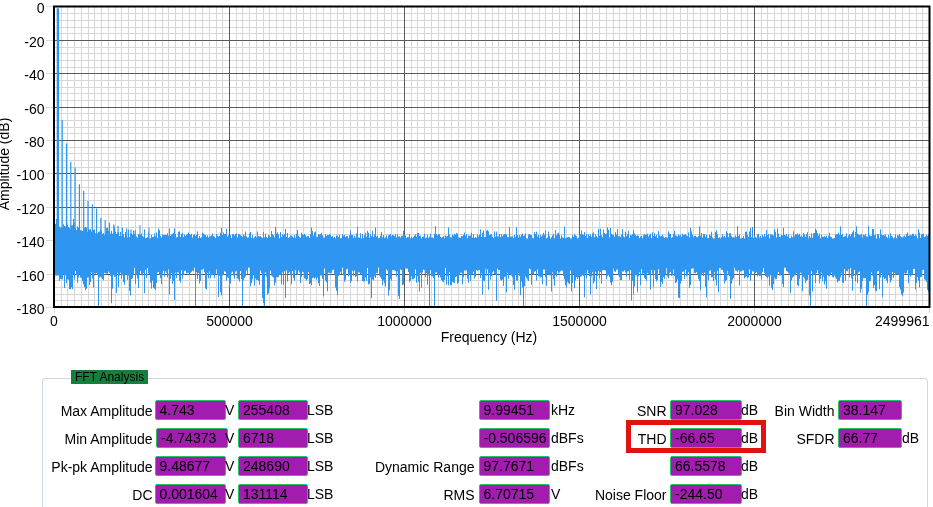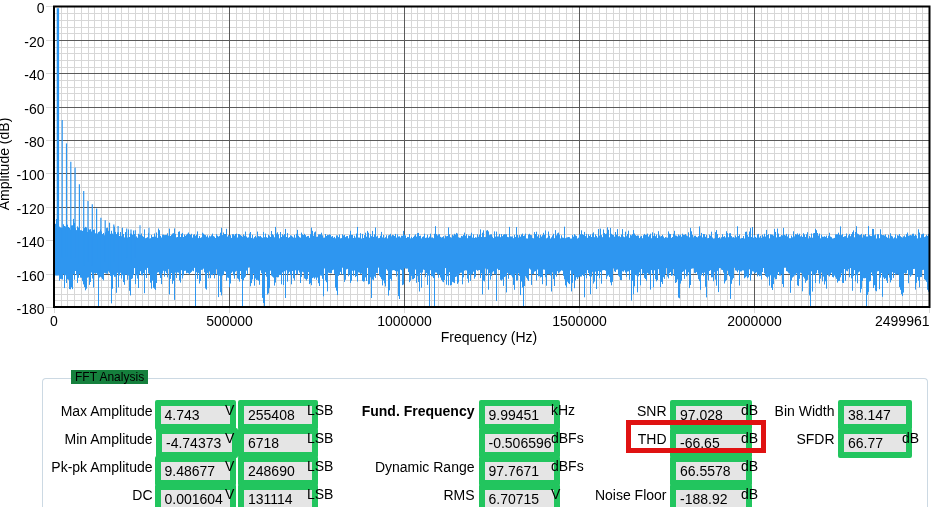--- a/index.html
+++ b/index.html
@@ -1,16 +1,16 @@
 <!DOCTYPE html>
 <html><head><meta charset="utf-8"><style>
 html,body{margin:0;padding:0;background:#fff}
 #wrap{position:relative;width:933px;height:507px;overflow:hidden;background:#fff;font-family:"Liberation Sans",sans-serif}
 .lb{position:absolute;font-size:14px;color:#000;text-align:right;white-space:nowrap}
-.bx{position:absolute;height:17.5px;background:#e5e5e5;border:6px solid #22c55e;border-radius:2px;font-size:14px;color:#000;padding-left:4px;line-height:19px;overflow:hidden;white-space:nowrap}
+.bx{position:absolute;height:17.5px;background:#a21caf;border:1px solid #22c55e;border-radius:2px;font-size:14px;color:#000;padding-left:4px;line-height:19px;overflow:hidden;white-space:nowrap}
 .un{position:absolute;font-size:14px;color:#000;white-space:nowrap}
 </style></head>
 <body>
 <div id="wrap">
 <svg width="933" height="360" viewBox="0 0 933 360" style="position:absolute;left:0;top:0">
 <path d="M46 6.5H54M46 40.5H54M46 73.5H54M46 107.5H54M46 140.5H54M46 173.5H54M46 207.5H54M46 240.5H54M46 274.5H54M46 307.5H54M54.5 307V313M229.5 307V313M404.5 307V313M579.5 307V313M754.5 307V313M929.5 307V313" stroke="#d9d9d9" stroke-width="1" fill="none"></path>
 <path d="M61.5 6.5V307.0M67.5 6.5V307.0M74.5 6.5V307.0M81.5 6.5V307.0M88.5 6.5V307.0M94.5 6.5V307.0M101.5 6.5V307.0M108.5 6.5V307.0M115.5 6.5V307.0M121.5 6.5V307.0M128.5 6.5V307.0M135.5 6.5V307.0M142.5 6.5V307.0M148.5 6.5V307.0M155.5 6.5V307.0M162.5 6.5V307.0M168.5 6.5V307.0M175.5 6.5V307.0M182.5 6.5V307.0M189.5 6.5V307.0M195.5 6.5V307.0M202.5 6.5V307.0M209.5 6.5V307.0M216.5 6.5V307.0M222.5 6.5V307.0M236.5 6.5V307.0M242.5 6.5V307.0M249.5 6.5V307.0M256.5 6.5V307.0M263.5 6.5V307.0M269.5 6.5V307.0M276.5 6.5V307.0M283.5 6.5V307.0M290.5 6.5V307.0M296.5 6.5V307.0M303.5 6.5V307.0M310.5 6.5V307.0M316.5 6.5V307.0M323.5 6.5V307.0M330.5 6.5V307.0M337.5 6.5V307.0M343.5 6.5V307.0M350.5 6.5V307.0M357.5 6.5V307.0M364.5 6.5V307.0M370.5 6.5V307.0M377.5 6.5V307.0M384.5 6.5V307.0M391.5 6.5V307.0M397.5 6.5V307.0M411.5 6.5V307.0M417.5 6.5V307.0M424.5 6.5V307.0M431.5 6.5V307.0M438.5 6.5V307.0M444.5 6.5V307.0M451.5 6.5V307.0M458.5 6.5V307.0M465.5 6.5V307.0M471.5 6.5V307.0M478.5 6.5V307.0M485.5 6.5V307.0M492.5 6.5V307.0M498.5 6.5V307.0M505.5 6.5V307.0M512.5 6.5V307.0M518.5 6.5V307.0M525.5 6.5V307.0M532.5 6.5V307.0M539.5 6.5V307.0M545.5 6.5V307.0M552.5 6.5V307.0M559.5 6.5V307.0M566.5 6.5V307.0M572.5 6.5V307.0M586.5 6.5V307.0M592.5 6.5V307.0M599.5 6.5V307.0M606.5 6.5V307.0M613.5 6.5V307.0M619.5 6.5V307.0M626.5 6.5V307.0M633.5 6.5V307.0M640.5 6.5V307.0M646.5 6.5V307.0M653.5 6.5V307.0M660.5 6.5V307.0M666.5 6.5V307.0M673.5 6.5V307.0M680.5 6.5V307.0M687.5 6.5V307.0M693.5 6.5V307.0M700.5 6.5V307.0M707.5 6.5V307.0M714.5 6.5V307.0M720.5 6.5V307.0M727.5 6.5V307.0M734.5 6.5V307.0M741.5 6.5V307.0M747.5 6.5V307.0M761.5 6.5V307.0M767.5 6.5V307.0M774.5 6.5V307.0M781.5 6.5V307.0M788.5 6.5V307.0M794.5 6.5V307.0M801.5 6.5V307.0M808.5 6.5V307.0M815.5 6.5V307.0M821.5 6.5V307.0M828.5 6.5V307.0M835.5 6.5V307.0M842.5 6.5V307.0M848.5 6.5V307.0M855.5 6.5V307.0M862.5 6.5V307.0M868.5 6.5V307.0M875.5 6.5V307.0M882.5 6.5V307.0M889.5 6.5V307.0M895.5 6.5V307.0M902.5 6.5V307.0M909.5 6.5V307.0M916.5 6.5V307.0M922.5 6.5V307.0M54.0 13.5H929.0M54.0 20.5H929.0M54.0 27.5H929.0M54.0 33.5H929.0M54.0 47.5H929.0M54.0 53.5H929.0M54.0 60.5H929.0M54.0 67.5H929.0M54.0 80.5H929.0M54.0 87.5H929.0M54.0 93.5H929.0M54.0 100.5H929.0M54.0 113.5H929.0M54.0 120.5H929.0M54.0 127.5H929.0M54.0 133.5H929.0M54.0 147.5H929.0M54.0 153.5H929.0M54.0 160.5H929.0M54.0 167.5H929.0M54.0 180.5H929.0M54.0 187.5H929.0M54.0 193.5H929.0M54.0 200.5H929.0M54.0 214.5H929.0M54.0 220.5H929.0M54.0 227.5H929.0M54.0 234.5H929.0M54.0 247.5H929.0M54.0 254.5H929.0M54.0 260.5H929.0M54.0 267.5H929.0M54.0 280.5H929.0M54.0 287.5H929.0M54.0 294.5H929.0M54.0 300.5H929.0" stroke="#d7d7d7" stroke-width="1" fill="none"></path>
 <path d="M229.5 6.5V307.0M404.5 6.5V307.0M579.5 6.5V307.0M754.5 6.5V307.0M54.0 40.5H929.0M54.0 73.5H929.0M54.0 107.5H929.0M54.0 140.5H929.0M54.0 173.5H929.0M54.0 207.5H929.0M54.0 240.5H929.0M54.0 274.5H929.0" stroke="#5a5a5a" stroke-width="1" fill="none"></path>
 <g stroke="#2e96f0" fill="none">
 <path d="M54.5 227.2V285.5M55.5 223.8V275.5M56.5 219.0V275.6M57.5 218.6V275.6M58.5 224.3V275.5M59.5 226.7V280.7M60.5 227.4V278.9M61.5 227.5V278.9M62.5 227.7V279.5M63.5 224.3V274.4M64.5 226.0V288.1M65.5 226.5V275.3M66.5 225.7V283.0M67.5 224.7V279.2M68.5 227.0V279.8M69.5 228.0V289.1M70.5 229.8V289.3M71.5 225.4V287.3M72.5 225.3V289.1M73.5 218.9V274.3M74.5 222.9V279.7M75.5 228.2V271.0M76.5 230.1V275.1M77.5 226.4V282.9M78.5 227.6V277.8M79.5 226.4V274.0M80.5 230.2V277.6M81.5 230.3V277.8M82.5 230.9V281.2M83.5 229.8V284.4M84.5 228.0V287.0M85.5 226.9V290.3M86.5 227.4V288.7M87.5 232.0V277.7M88.5 228.7V277.3M89.5 229.6V284.9M90.5 229.1V282.0M91.5 231.5V272.5M92.5 230.0V278.5M93.5 229.8V287.5M94.5 229.5V273.1M95.5 233.3V273.9M96.5 231.8V273.1M97.5 233.5V274.8M98.5 232.1V307.0M99.5 231.4V277.6M100.5 229.5V276.8M101.5 231.4V277.6M102.5 234.1V279.1M103.5 233.0V280.3M104.5 235.2V272.9M105.5 232.2V273.4M106.5 228.1V273.7M107.5 227.7V273.8M108.5 230.8V271.4M109.5 233.6V272.8M110.5 233.8V275.9M111.5 230.8V303.4M112.5 233.6V288.7M113.5 234.6V275.1M114.5 226.6V276.8M115.5 231.9V276.7M116.5 234.1V292.8M117.5 232.4V272.7M118.5 232.2V287.3M119.5 236.0V275.5M120.5 232.0V272.8M121.5 236.2V278.5M122.5 235.5V275.2M123.5 234.0V282.1M124.5 237.4V284.8M125.5 232.1V274.7M126.5 235.2V274.6M127.5 237.5V279.8M128.5 229.5V275.6M129.5 237.0V290.8M130.5 233.6V295.4M131.5 233.7V279.1M132.5 234.8V278.4M133.5 230.5V274.9M134.5 234.0V268.1M135.5 237.1V284.1M136.5 236.4V275.3M137.5 237.7V278.6M138.5 233.8V288.0M139.5 234.6V274.1M140.5 235.1V271.2M141.5 233.5V275.3M142.5 236.0V275.4M143.5 236.8V273.2M144.5 229.4V293.2M145.5 238.2V269.9M146.5 237.8V278.0M147.5 237.2V267.9M148.5 232.8V273.3M149.5 238.5V274.1M150.5 238.2V282.7M151.5 234.9V288.6M152.5 236.9V280.7M153.5 236.8V287.7M154.5 233.5V288.7M155.5 236.6V289.9M156.5 232.5V283.0M157.5 237.8V272.6M158.5 235.9V272.2M159.5 230.2V274.1M160.5 235.8V278.0M161.5 237.5V284.1M162.5 234.5V273.4M163.5 234.7V270.8M164.5 235.1V276.7M165.5 235.0V271.3M166.5 234.9V273.1M167.5 233.3V277.4M168.5 235.7V269.2M169.5 228.6V294.4M170.5 236.0V278.9M171.5 234.8V273.0M172.5 233.6V283.8M173.5 233.2V280.8M174.5 228.4V299.9M175.5 233.9V272.6M176.5 237.3V278.0M177.5 237.0V272.4M178.5 231.8V272.7M179.5 231.3V280.5M180.5 237.0V282.6M181.5 233.8V270.2M182.5 232.9V278.5M183.5 237.0V275.3M184.5 234.6V270.9M185.5 235.8V270.7M186.5 234.7V273.3M187.5 233.7V272.8M188.5 232.5V273.3M189.5 234.0V274.5M190.5 234.8V272.9M191.5 233.8V271.9M192.5 237.6V270.7M193.5 234.8V271.2M194.5 234.2V267.8M195.5 236.1V307.0M196.5 234.7V272.3M197.5 231.4V278.9M198.5 238.1V272.9M199.5 236.0V283.5M200.5 237.9V281.0M201.5 237.3V269.9M202.5 232.7V269.7M203.5 233.7V268.7M204.5 234.7V272.3M205.5 235.1V288.5M206.5 236.7V289.6M207.5 235.3V272.9M208.5 237.5V278.3M209.5 235.7V271.5M210.5 236.4V278.2M211.5 235.3V274.9M212.5 233.6V275.2M213.5 236.1V273.8M214.5 236.7V278.4M215.5 238.0V274.3M216.5 234.1V269.4M217.5 235.7V275.0M218.5 236.6V297.1M219.5 235.8V275.8M220.5 232.7V292.2M221.5 227.8V295.4M222.5 235.1V275.6M223.5 232.5V274.8M224.5 234.0V271.3M225.5 234.0V271.8M226.5 228.8V280.7M227.5 236.6V277.5M228.5 235.1V277.9M229.5 235.6V287.3M230.5 235.2V283.5M231.5 237.9V272.9M232.5 234.2V271.7M233.5 234.2V275.4M234.5 235.5V278.7M235.5 234.0V271.7M236.5 233.6V270.9M237.5 237.5V278.4M238.5 234.0V279.4M239.5 234.2V281.6M240.5 235.1V271.0M241.5 235.8V279.1M242.5 236.9V307.0M243.5 234.4V280.4M244.5 235.7V277.9M245.5 231.6V276.6M246.5 236.5V270.6M247.5 237.7V274.0M248.5 237.3V267.5M249.5 233.6V267.5M250.5 232.0V286.3M251.5 237.9V283.1M252.5 234.8V279.4M253.5 238.4V273.8M254.5 237.1V285.7M255.5 235.8V278.5M256.5 237.4V280.0M257.5 231.6V279.8M258.5 236.1V280.7M259.5 236.4V284.8M260.5 235.9V270.5M261.5 237.2V273.2M262.5 237.8V297.9M263.5 231.9V303.0M264.5 237.2V306.7M265.5 233.6V272.3M266.5 237.2V276.7M267.5 237.8V294.5M268.5 234.8V293.4M269.5 235.7V288.2M270.5 237.0V270.7M271.5 231.0V275.6M272.5 234.2V276.7M273.5 235.2V277.6M274.5 237.3V285.6M275.5 226.9V282.6M276.5 233.6V277.1M277.5 232.3V277.4M278.5 234.4V277.2M279.5 238.3V275.1M280.5 232.0V274.8M281.5 237.0V284.3M282.5 234.3V272.5M283.5 235.4V285.0M284.5 234.1V271.3M285.5 228.9V298.0M286.5 237.0V270.3M287.5 233.1V281.6M288.5 237.8V273.5M289.5 237.1V271.8M290.5 235.3V274.9M291.5 235.6V284.3M292.5 236.6V271.0M293.5 237.6V278.3M294.5 234.9V280.5M295.5 237.7V270.3M296.5 233.8V274.3M297.5 229.9V274.9M298.5 235.7V270.5M299.5 237.2V272.6M300.5 237.7V283.0M301.5 232.6V276.9M302.5 234.3V271.8M303.5 235.0V272.3M304.5 233.8V278.4M305.5 235.1V279.2M306.5 236.8V280.5M307.5 236.1V278.9M308.5 235.9V272.1M309.5 237.8V284.1M310.5 234.1V283.1M311.5 227.6V285.2M312.5 230.8V278.1M313.5 235.7V277.5M314.5 232.4V278.7M315.5 231.5V277.5M316.5 236.8V279.8M317.5 236.7V277.6M318.5 234.4V283.2M319.5 234.3V286.0M320.5 234.3V275.5M321.5 232.7V275.7M322.5 235.3V278.8M323.5 237.7V296.3M324.5 237.6V268.5M325.5 234.0V280.5M326.5 236.0V282.2M327.5 234.9V291.4M328.5 235.1V272.7M329.5 234.5V273.0M330.5 234.7V273.1M331.5 236.7V273.2M332.5 236.0V270.2M333.5 237.8V269.7M334.5 236.9V273.9M335.5 238.3V287.6M336.5 235.4V290.7M337.5 235.4V295.1M338.5 237.1V275.9M339.5 234.6V274.6M340.5 238.3V271.9M341.5 238.1V274.5M342.5 234.3V267.6M343.5 235.6V274.6M344.5 234.9V281.9M345.5 237.1V279.8M346.5 236.2V269.4M347.5 236.0V268.9M348.5 238.3V276.3M349.5 235.1V274.4M350.5 230.8V282.9M351.5 234.9V280.8M352.5 234.9V270.8M353.5 238.0V275.7M354.5 235.7V270.5M355.5 237.6V277.1M356.5 233.6V276.1M357.5 227.0V281.6M358.5 237.5V272.4M359.5 237.6V272.7M360.5 233.2V274.3M361.5 238.5V273.6M362.5 233.9V280.9M363.5 238.0V281.6M364.5 235.1V281.2M365.5 232.7V277.4M366.5 236.7V281.0M367.5 230.9V267.9M368.5 232.7V284.4M369.5 237.7V283.9M370.5 234.1V277.3M371.5 236.2V298.0M372.5 230.9V279.5M373.5 236.9V280.3M374.5 234.3V276.5M375.5 227.5V278.0M376.5 236.6V272.9M377.5 235.8V273.1M378.5 238.2V267.5M379.5 237.9V275.7M380.5 235.7V277.2M381.5 231.9V279.2M382.5 237.4V285.4M383.5 235.0V280.6M384.5 238.1V283.3M385.5 237.2V286.5M386.5 235.2V269.3M387.5 238.4V270.6M388.5 235.4V295.6M389.5 234.9V290.3M390.5 233.8V278.9M391.5 236.3V280.7M392.5 234.8V270.4M393.5 235.2V270.1M394.5 236.0V270.3M395.5 233.9V271.1M396.5 237.6V276.5M397.5 234.3V271.5M398.5 236.5V296.1M399.5 236.3V299.0M400.5 237.5V269.5M401.5 235.7V270.2M402.5 235.8V285.1M403.5 230.9V284.5M404.5 234.7V268.4M405.5 235.4V268.5M406.5 238.0V268.7M407.5 236.9V268.6M408.5 237.1V272.1M409.5 234.1V282.2M410.5 238.4V280.7M411.5 236.8V275.9M412.5 238.1V279.3M413.5 236.9V279.2M414.5 235.6V278.1M415.5 234.4V269.6M416.5 236.6V282.8M417.5 233.1V276.1M418.5 232.9V281.9M419.5 236.0V291.5M420.5 235.6V272.8M421.5 238.4V287.7M422.5 236.9V272.4M423.5 236.3V269.6M424.5 233.7V270.0M425.5 237.9V277.1M426.5 237.5V273.0M427.5 234.7V284.9M428.5 237.8V275.6M429.5 236.6V307.0M430.5 233.7V270.2M431.5 237.5V276.2M432.5 237.4V276.4M433.5 238.2V278.1M434.5 233.8V306.0M435.5 226.2V272.5M436.5 234.1V272.6M437.5 235.4V274.2M438.5 234.3V277.7M439.5 234.2V274.1M440.5 236.8V277.5M441.5 237.5V279.9M442.5 237.1V281.5M443.5 236.2V282.2M444.5 238.3V280.0M445.5 235.5V268.1M446.5 236.3V284.7M447.5 236.0V276.2M448.5 227.4V285.3M449.5 234.4V272.3M450.5 237.2V285.4M451.5 237.6V284.9M452.5 234.7V281.8M453.5 235.5V282.4M454.5 233.8V283.1M455.5 234.6V277.0M456.5 232.9V276.5M457.5 233.6V283.9M458.5 237.2V282.5M459.5 237.7V273.8M460.5 237.7V272.8M461.5 235.9V272.7M462.5 236.3V284.3M463.5 235.0V277.3M464.5 232.6V270.7M465.5 235.9V270.2M466.5 234.2V270.5M467.5 238.2V278.7M468.5 235.4V282.7M469.5 235.9V273.8M470.5 235.5V280.9M471.5 232.7V274.6M472.5 237.6V274.2M473.5 234.4V271.7M474.5 238.0V278.7M475.5 237.2V276.7M476.5 237.6V269.9M477.5 234.3V270.8M478.5 236.8V270.2M479.5 234.6V270.1M480.5 229.4V278.1M481.5 237.0V273.4M482.5 232.7V294.4M483.5 230.3V280.7M484.5 237.1V281.4M485.5 236.9V268.6M486.5 230.6V275.7M487.5 230.1V269.4M488.5 231.4V289.7M489.5 235.1V273.2M490.5 234.4V279.7M491.5 234.3V276.0M492.5 236.8V272.3M493.5 238.1V271.3M494.5 231.4V274.4M495.5 236.6V273.9M496.5 231.6V300.9M497.5 236.5V268.8M498.5 236.4V270.1M499.5 233.9V270.0M500.5 237.2V279.8M501.5 234.1V280.6M502.5 236.2V279.5M503.5 234.7V285.9M504.5 234.2V277.0M505.5 234.2V276.4M506.5 234.3V292.4M507.5 236.9V272.9M508.5 237.2V278.8M509.5 226.9V273.9M510.5 236.4V274.8M511.5 236.6V275.6M512.5 236.4V277.4M513.5 238.2V284.9M514.5 234.9V289.8M515.5 237.0V273.8M516.5 227.1V280.6M517.5 235.0V280.6M518.5 237.6V273.2M519.5 235.1V275.9M520.5 236.7V295.1M521.5 234.6V281.5M522.5 233.6V287.5M523.5 236.0V307.0M524.5 235.4V286.1M525.5 233.6V276.1M526.5 238.4V277.7M527.5 238.5V279.5M528.5 234.6V281.0M529.5 233.8V268.6M530.5 234.9V269.6M531.5 235.2V284.9M532.5 237.9V273.9M533.5 238.3V274.3M534.5 232.1V271.7M535.5 234.0V271.2M536.5 231.7V280.5M537.5 236.4V269.6M538.5 234.6V276.4M539.5 238.0V276.0M540.5 234.8V277.5M541.5 236.6V276.9M542.5 235.2V284.2M543.5 232.8V269.5M544.5 234.7V269.7M545.5 230.4V277.2M546.5 238.3V285.7M547.5 237.6V274.1M548.5 231.5V274.3M549.5 235.7V274.2M550.5 238.5V275.5M551.5 237.3V291.5M552.5 235.5V272.3M553.5 233.8V279.2M554.5 238.2V286.0M555.5 230.1V274.4M556.5 235.3V276.6M557.5 233.3V271.2M558.5 232.6V273.4M559.5 234.5V272.3M560.5 238.4V271.3M561.5 235.3V270.4M562.5 237.5V270.8M563.5 237.8V275.8M564.5 226.7V279.4M565.5 238.2V285.4M566.5 237.5V287.5M567.5 237.3V281.7M568.5 237.0V283.2M569.5 237.2V284.1M570.5 238.5V270.5M571.5 238.5V291.4M572.5 234.9V282.8M573.5 236.7V274.0M574.5 234.2V288.2M575.5 235.3V280.5M576.5 236.1V277.2M577.5 238.5V279.1M578.5 237.7V277.3M579.5 234.4V276.6M580.5 234.3V276.6M581.5 230.3V276.5M582.5 234.2V274.8M583.5 235.0V276.0M584.5 231.9V297.3M585.5 236.1V273.5M586.5 233.9V278.3M587.5 237.8V270.1M588.5 234.3V273.0M589.5 235.9V276.2M590.5 234.5V294.2M591.5 237.0V276.6M592.5 233.6V271.9M593.5 232.3V283.5M594.5 237.2V281.6M595.5 234.4V271.7M596.5 235.9V289.0M597.5 237.5V275.9M598.5 229.1V271.0M599.5 235.7V278.3M600.5 228.6V272.1M601.5 235.1V283.7M602.5 237.2V270.4M603.5 229.5V270.1M604.5 233.1V270.1M605.5 234.1V270.7M606.5 233.6V279.0M607.5 227.3V276.3M608.5 229.8V275.2M609.5 237.3V277.0M610.5 227.9V282.4M611.5 233.8V285.3M612.5 234.7V281.8M613.5 234.8V268.5M614.5 236.7V271.3M615.5 232.0V272.0M616.5 234.7V269.8M617.5 229.1V269.5M618.5 236.3V275.6M619.5 236.1V276.9M620.5 237.1V280.0M621.5 234.5V280.1M622.5 229.1V271.3M623.5 236.5V271.7M624.5 237.2V270.4M625.5 231.7V272.5M626.5 236.2V276.8M627.5 234.0V271.6M628.5 230.7V271.3M629.5 237.8V279.8M630.5 234.8V270.1M631.5 235.4V300.5M632.5 234.2V280.8M633.5 230.1V294.4M634.5 233.5V286.4M635.5 235.1V274.7M636.5 235.9V275.5M637.5 235.4V292.3M638.5 235.6V276.4M639.5 238.1V272.4M640.5 236.6V285.3M641.5 235.8V269.1M642.5 238.2V274.3M643.5 235.2V273.3M644.5 233.9V277.8M645.5 235.0V279.0M646.5 234.5V280.8M647.5 233.6V272.9M648.5 236.6V273.8M649.5 235.1V274.6M650.5 233.7V289.6M651.5 238.2V270.1M652.5 232.3V273.7M653.5 236.0V287.3M654.5 233.3V270.3M655.5 236.2V279.2M656.5 234.6V281.3M657.5 238.0V280.0M658.5 231.2V269.2M659.5 235.3V273.9M660.5 236.6V287.1M661.5 236.0V281.9M662.5 234.8V284.0M663.5 236.6V277.2M664.5 238.1V278.9M665.5 237.1V274.1M666.5 237.4V268.2M667.5 237.7V276.6M668.5 231.4V278.4M669.5 233.7V273.3M670.5 234.0V272.0M671.5 237.9V275.9M672.5 237.0V275.3M673.5 233.8V269.2M674.5 230.8V276.0M675.5 235.4V283.0M676.5 235.7V282.2M677.5 236.5V279.5M678.5 234.5V297.6M679.5 235.5V298.3M680.5 234.6V283.6M681.5 236.7V280.8M682.5 233.7V272.0M683.5 234.9V271.4M684.5 234.8V278.9M685.5 234.1V269.6M686.5 235.4V276.4M687.5 236.2V275.3M688.5 232.3V272.3M689.5 237.3V288.1M690.5 227.9V285.0M691.5 231.3V268.8M692.5 234.8V268.5M693.5 237.3V268.4M694.5 235.8V272.9M695.5 235.7V273.3M696.5 236.9V272.1M697.5 237.3V275.1M698.5 236.1V279.2M699.5 226.4V281.1M700.5 235.7V289.8M701.5 232.9V275.3M702.5 237.4V272.9M703.5 234.0V276.2M704.5 234.1V272.6M705.5 236.8V286.8M706.5 234.9V297.4M707.5 238.2V275.2M708.5 238.0V280.5M709.5 234.7V271.0M710.5 235.7V270.2M711.5 231.7V277.4M712.5 237.5V277.2M713.5 238.5V281.2M714.5 238.3V272.1M715.5 232.1V279.7M716.5 230.1V285.7M717.5 234.1V270.9M718.5 238.0V292.1M719.5 237.2V268.2M720.5 238.5V268.1M721.5 237.2V269.7M722.5 234.2V270.0M723.5 236.9V272.6M724.5 236.1V283.5M725.5 237.5V281.3M726.5 231.2V280.1M727.5 233.1V270.8M728.5 237.2V274.9M729.5 233.3V276.3M730.5 233.2V298.9M731.5 236.1V283.8M732.5 237.4V279.7M733.5 237.1V278.1M734.5 237.8V267.8M735.5 235.4V270.4M736.5 237.2V270.7M737.5 226.3V272.3M738.5 236.0V270.3M739.5 234.5V285.5M740.5 238.5V271.5M741.5 238.1V271.3M742.5 238.0V270.4M743.5 236.0V270.5M744.5 238.5V278.3M745.5 231.9V277.3M746.5 231.6V276.3M747.5 234.8V278.2M748.5 236.8V277.3M749.5 231.5V269.4M750.5 228.1V280.6M751.5 237.0V274.8M752.5 227.0V271.3M753.5 237.7V271.6M754.5 235.1V273.3M755.5 236.9V273.3M756.5 237.8V272.3M757.5 234.4V276.4M758.5 233.9V274.4M759.5 237.5V276.2M760.5 235.8V275.7M761.5 237.9V279.6M762.5 234.7V272.0M763.5 236.5V268.0M764.5 233.8V273.3M765.5 236.6V276.0M766.5 229.9V276.9M767.5 235.0V278.4M768.5 234.1V276.7M769.5 238.3V285.6M770.5 234.3V275.3M771.5 234.5V287.8M772.5 234.7V290.0M773.5 235.6V284.1M774.5 229.0V277.5M775.5 231.9V279.3M776.5 237.4V279.1M777.5 228.5V275.0M778.5 233.6V272.1M779.5 236.9V275.5M780.5 236.5V275.5M781.5 235.0V274.2M782.5 235.4V284.0M783.5 227.9V287.0M784.5 234.9V267.7M785.5 235.5V267.6M786.5 233.9V271.1M787.5 236.5V271.6M788.5 234.4V272.8M789.5 238.2V273.7M790.5 238.2V292.8M791.5 235.6V280.6M792.5 237.3V277.6M793.5 231.3V276.7M794.5 236.4V275.4M795.5 234.1V275.2M796.5 234.5V273.4M797.5 233.4V285.3M798.5 235.0V286.1M799.5 233.7V278.8M800.5 236.4V272.7M801.5 235.4V273.2M802.5 236.9V291.3M803.5 233.2V276.8M804.5 234.5V278.5M805.5 237.0V282.8M806.5 234.3V280.9M807.5 232.2V279.9M808.5 238.4V274.9M809.5 235.9V295.4M810.5 237.5V307.0M811.5 233.5V271.4M812.5 237.7V291.6M813.5 233.3V275.1M814.5 233.0V274.2M815.5 228.8V283.0M816.5 230.2V273.2M817.5 233.0V270.1M818.5 235.5V273.6M819.5 233.5V283.5M820.5 238.3V278.7M821.5 234.6V272.6M822.5 236.7V281.4M823.5 236.8V276.6M824.5 236.2V284.5M825.5 236.9V281.3M826.5 235.6V288.7M827.5 238.1V274.4M828.5 235.8V275.6M829.5 232.8V276.5M830.5 236.6V274.3M831.5 237.2V272.7M832.5 238.5V276.9M833.5 238.3V277.4M834.5 237.9V275.6M835.5 234.3V277.3M836.5 234.3V278.9M837.5 234.3V282.6M838.5 232.7V281.1M839.5 234.9V280.8M840.5 226.4V277.4M841.5 235.1V273.4M842.5 234.1V282.8M843.5 237.0V283.0M844.5 236.3V269.0M845.5 236.1V280.8M846.5 233.5V270.7M847.5 237.7V271.3M848.5 235.4V269.2M849.5 233.9V277.3M850.5 236.2V268.1M851.5 234.1V278.4M852.5 232.2V290.8M853.5 230.4V275.9M854.5 237.3V270.1M855.5 232.0V281.4M856.5 226.2V275.2M857.5 233.6V283.3M858.5 234.2V272.5M859.5 235.1V271.6M860.5 234.9V292.6M861.5 233.9V288.8M862.5 237.5V281.0M863.5 234.7V278.2M864.5 235.3V278.3M865.5 234.0V278.1M866.5 236.5V307.0M867.5 236.5V295.0M868.5 226.1V291.9M869.5 235.2V281.5M870.5 235.9V281.0M871.5 236.1V272.5M872.5 228.9V275.7M873.5 229.0V288.0M874.5 235.2V285.2M875.5 234.3V290.6M876.5 238.5V291.3M877.5 234.2V271.4M878.5 234.2V271.1M879.5 238.2V289.2M880.5 229.3V277.7M881.5 234.5V273.0M882.5 235.1V296.8M883.5 235.1V277.4M884.5 235.5V279.0M885.5 234.4V278.2M886.5 236.8V280.6M887.5 237.8V283.0M888.5 234.8V274.1M889.5 238.3V277.6M890.5 233.3V282.4M891.5 235.8V280.0M892.5 236.5V272.1M893.5 238.4V277.9M894.5 237.4V273.0M895.5 234.3V274.9M896.5 238.3V274.4M897.5 235.2V274.3M898.5 235.6V274.7M899.5 234.0V287.1M900.5 236.2V289.8M901.5 237.1V294.2M902.5 237.6V296.1M903.5 236.4V292.6M904.5 235.5V273.1M905.5 237.1V273.8M906.5 234.2V273.3M907.5 232.5V270.2M908.5 235.7V283.2M909.5 235.4V274.8M910.5 235.1V276.8M911.5 235.4V275.4M912.5 233.8V274.5M913.5 233.7V269.0M914.5 235.8V268.9M915.5 234.6V289.6M916.5 235.7V282.8M917.5 238.4V277.0M918.5 229.3V280.7M919.5 232.6V287.4M920.5 237.7V277.1M921.5 234.4V276.9M922.5 234.0V270.0M923.5 233.6V269.8M924.5 237.1V279.3M925.5 236.4V280.2M926.5 234.8V281.8M927.5 235.9V289.8M928.5 233.9V291.7M929.5 236.5V288.2" stroke-width="1"></path>
@@ -74,40 +74,39 @@
     <div class="lb" style="left:-17.5px;top:459px;width:170px">Pk-pk Amplitude</div>
     <div class="bx" style="left:154.5px;top:456px;width:65.5px">9.48677</div>
     <div class="un" style="left:225px;top:458px">V</div>
     <div class="bx" style="left:238px;top:456px;width:64px">248690</div>
     <div class="un" style="left:307px;top:458px">LSB</div>
     <div class="lb" style="left:-17.5px;top:487px;width:170px">DC</div>
     <div class="bx" style="left:154.5px;top:484px;width:65.5px">0.001604</div>
     <div class="un" style="left:225px;top:486px">V</div>
     <div class="bx" style="left:238px;top:484px;width:64px">131114</div>
     <div class="un" style="left:307px;top:486px">LSB</div>
-    <div class="lb" style="left:304.5px;top:403px;width:170px;font-weight:bold">Fund. Frequency</div>
     <div class="bx" style="left:478.5px;top:400px;width:65px">9.99451</div>
     <div class="un" style="left:551px;top:402px">kHz</div>
     <div class="bx" style="left:478.5px;top:428px;width:65px">-0.506596</div>
     <div class="un" style="left:551px;top:430px">dBFs</div>
     <div class="lb" style="left:304.5px;top:459px;width:170px">Dynamic Range</div>
     <div class="bx" style="left:478.5px;top:456px;width:65px">97.7671</div>
     <div class="un" style="left:551px;top:458px">dBFs</div>
     <div class="lb" style="left:304.5px;top:487px;width:170px">RMS</div>
     <div class="bx" style="left:478.5px;top:484px;width:65px">6.70715</div>
     <div class="un" style="left:551px;top:486px">V</div>
     <div class="lb" style="left:496.5px;top:403px;width:170px">SNR</div>
     <div class="bx" style="left:670px;top:400px;width:65.5px">97.028</div>
     <div class="un" style="left:741px;top:402px">dB</div>
     <div class="lb" style="left:496.5px;top:431px;width:170px">THD</div>
     <div class="bx" style="left:670px;top:428px;width:65.5px">-66.65</div>
     <div class="un" style="left:741px;top:430px">dB</div>
     <div class="bx" style="left:670px;top:456px;width:65.5px">66.5578</div>
     <div class="un" style="left:741px;top:458px">dB</div>
     <div class="lb" style="left:496.5px;top:487px;width:170px">Noise Floor</div>
-    <div class="bx" style="left:670px;top:484px;width:65.5px">-188.92</div>
+    <div class="bx" style="left:670px;top:484px;width:65.5px">-244.50</div>
     <div class="un" style="left:741px;top:486px">dB</div>
     <div class="lb" style="left:664.5px;top:403px;width:170px">Bin Width</div>
     <div class="bx" style="left:838px;top:400px;width:58px">38.147</div>
     <div class="lb" style="left:664.5px;top:431px;width:170px">SFDR</div>
     <div class="bx" style="left:838px;top:428px;width:58px">66.77</div>
     <div class="un" style="left:902px;top:430px">dB</div>
 <div style="position:absolute;left:625.5px;top:420px;width:130px;height:22.5px;border:5.5px solid #e01212"></div>
 </div>
 </body></html>

